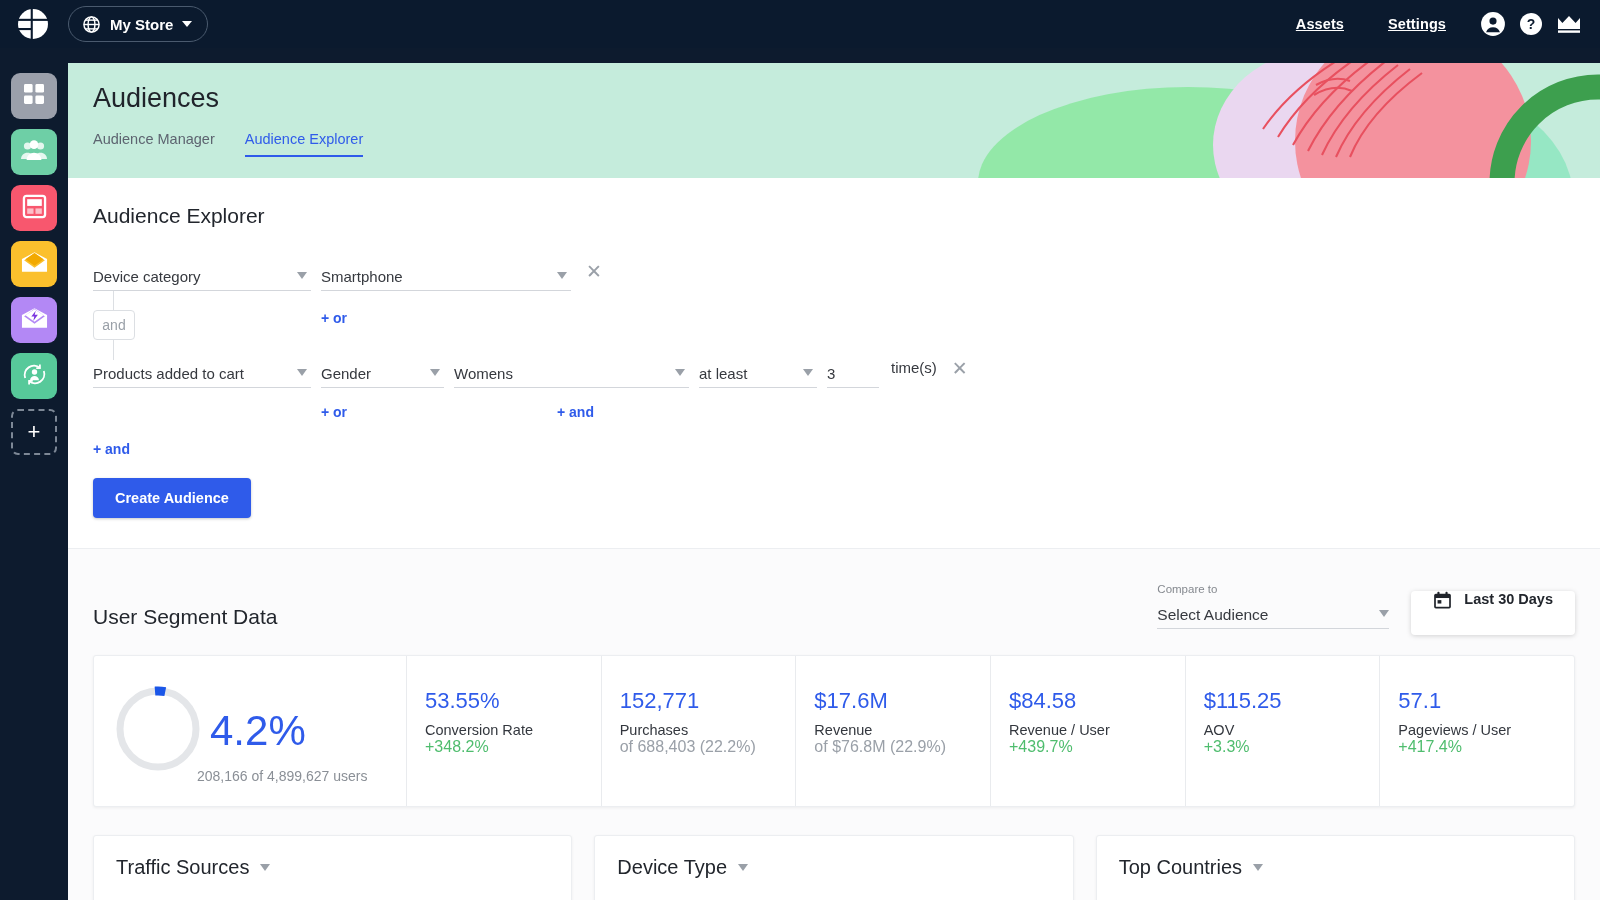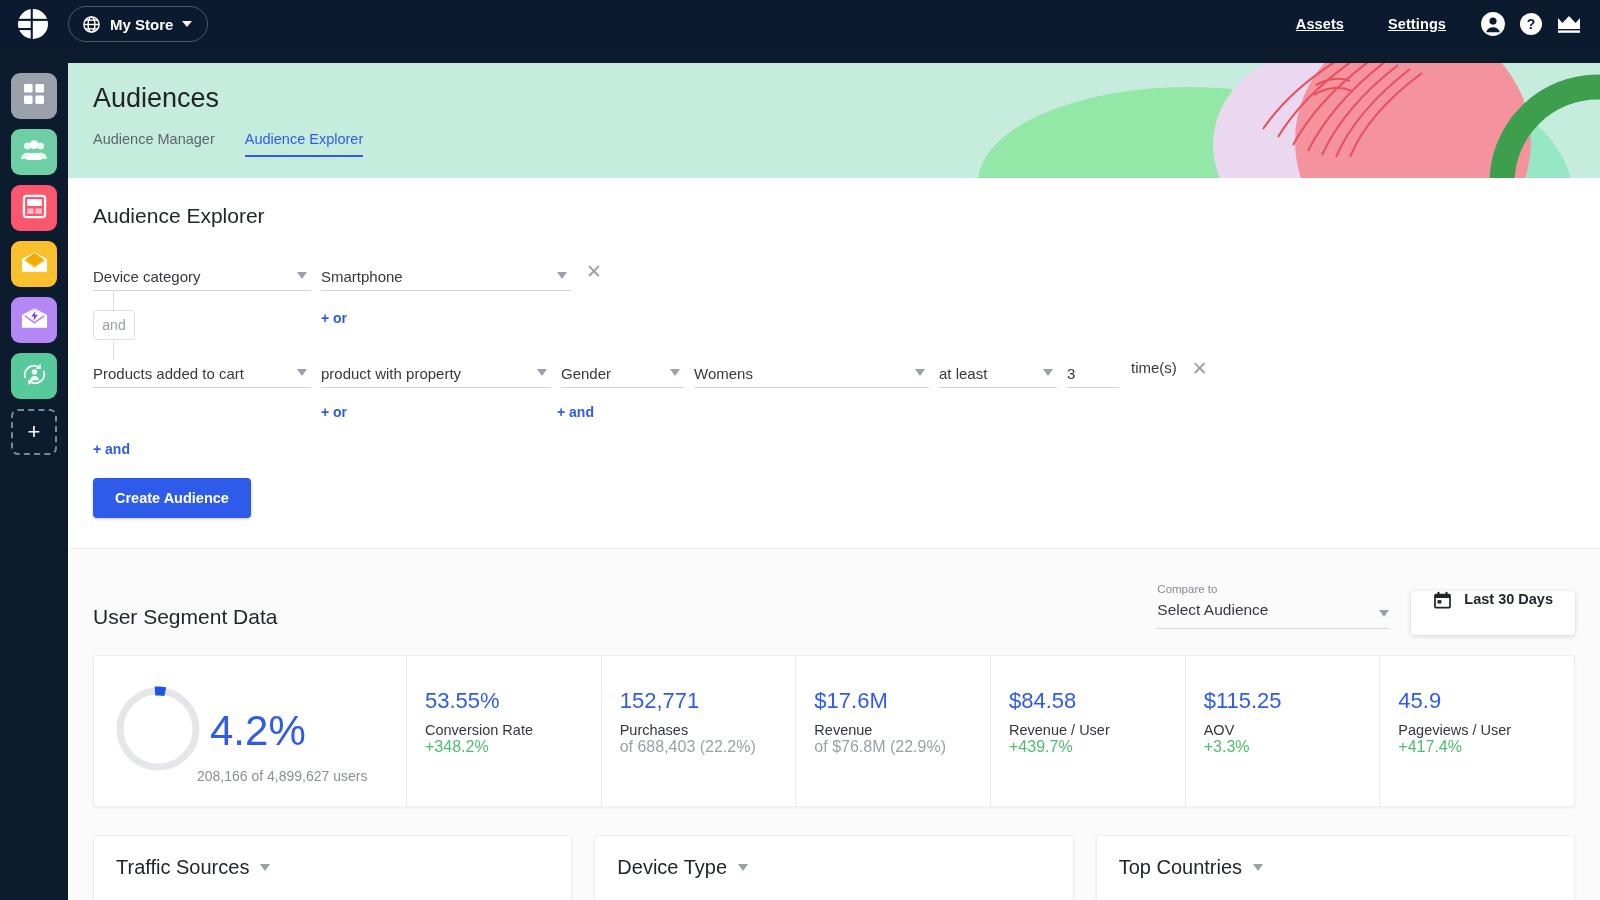--- a/index.html
+++ b/index.html
@@ -159,21 +159,21 @@
 
   
   .segwrap { padding: 34px 25px 0 25px; }
   .seghead { display: flex; align-items: flex-end; }
   .seg-title { font-size: 21px; color: #22262d; }
   .seghead-right { margin-left: auto; display: flex; align-items: flex-end; gap: 22px; }
   .cmp { width: 232px; }
   .cmp-lab { font-size: 11.5px; color: #85898f; margin-bottom: 6px; }
   .cmp-sel {
     border-bottom: 1px solid #d3d6db; height: 28px;
-    display: flex; align-items: flex-start; position: relative;
+    display: flex; align-items: center; position: relative;
     cursor: pointer;
   }
   .cmp-sel span { font-size: 15.5px; color: #36393f; }
   .daterange {
     background: #fff; border-radius: 4px;
     box-shadow: 0 1px 5px rgba(0,0,0,.17);
     height: 44px; padding: 0 22px;
     display: flex; gap: 12px;
     font-size: 14.5px; font-weight: bold; color: #22262d;
     cursor: pointer; margin-bottom: -6px;
@@ -421,24 +421,20 @@
       <div style="margin-left:228px; margin-top:18px;">
         <span class="addlink">+ or</span>
       </div>
 
       
       <div class="qrow" style="margin-top:32px">
         <div class="field" style="width:218px">
           <span class="val">Products added to cart</span>
           <i class="caret-gr"></i>
         </div>
-        <div class="field" style="width:230px; margin-left:10px">
-          <span class="val">product with property</span>
-          <i class="caret-gr"></i>
-        </div>
         <div class="field" style="width:123px; margin-left:10px">
           <span class="val">Gender</span>
           <i class="caret-gr"></i>
         </div>
         <div class="field" style="width:235px; margin-left:10px">
           <span class="val">Womens</span>
           <i class="caret-gr"></i>
         </div>
         <div class="field" style="width:118px; margin-left:10px">
           <span class="val">at least</span>
@@ -532,21 +528,21 @@
       <div class="m-delta up">+439.7%</div>
     </div>
 
     <div class="m-cell">
       <div class="m-val">$115.25</div>
       <div class="m-lab">AOV</div>
       <div class="m-delta up">+3.3%</div>
     </div>
 
     <div class="m-cell">
-      <div class="m-val">45.9</div>
+      <div class="m-val">57.1</div>
       <div class="m-lab">Pageviews / User</div>
       <div class="m-delta up">+417.4%</div>
     </div>
   </div>
 
   <div class="panels">
     <div class="panel">
       <div class="panel-title">
         <span>Traffic Sources</span>
         <i class="caret-sm"></i>

